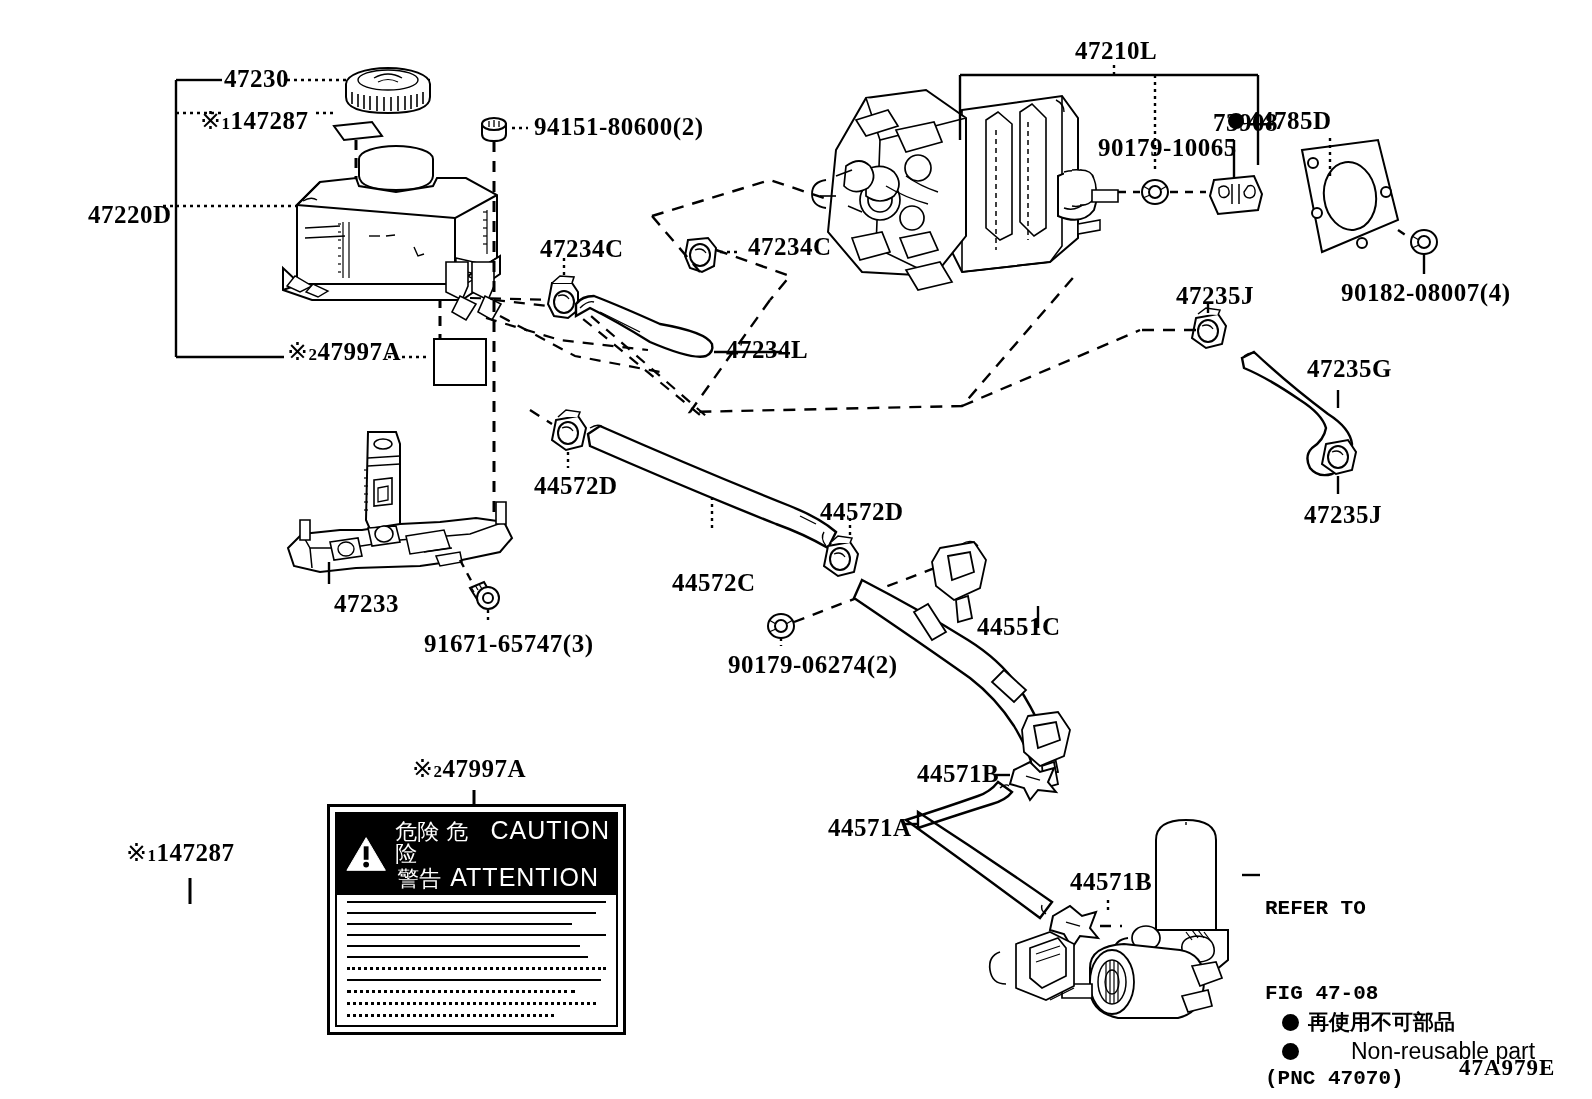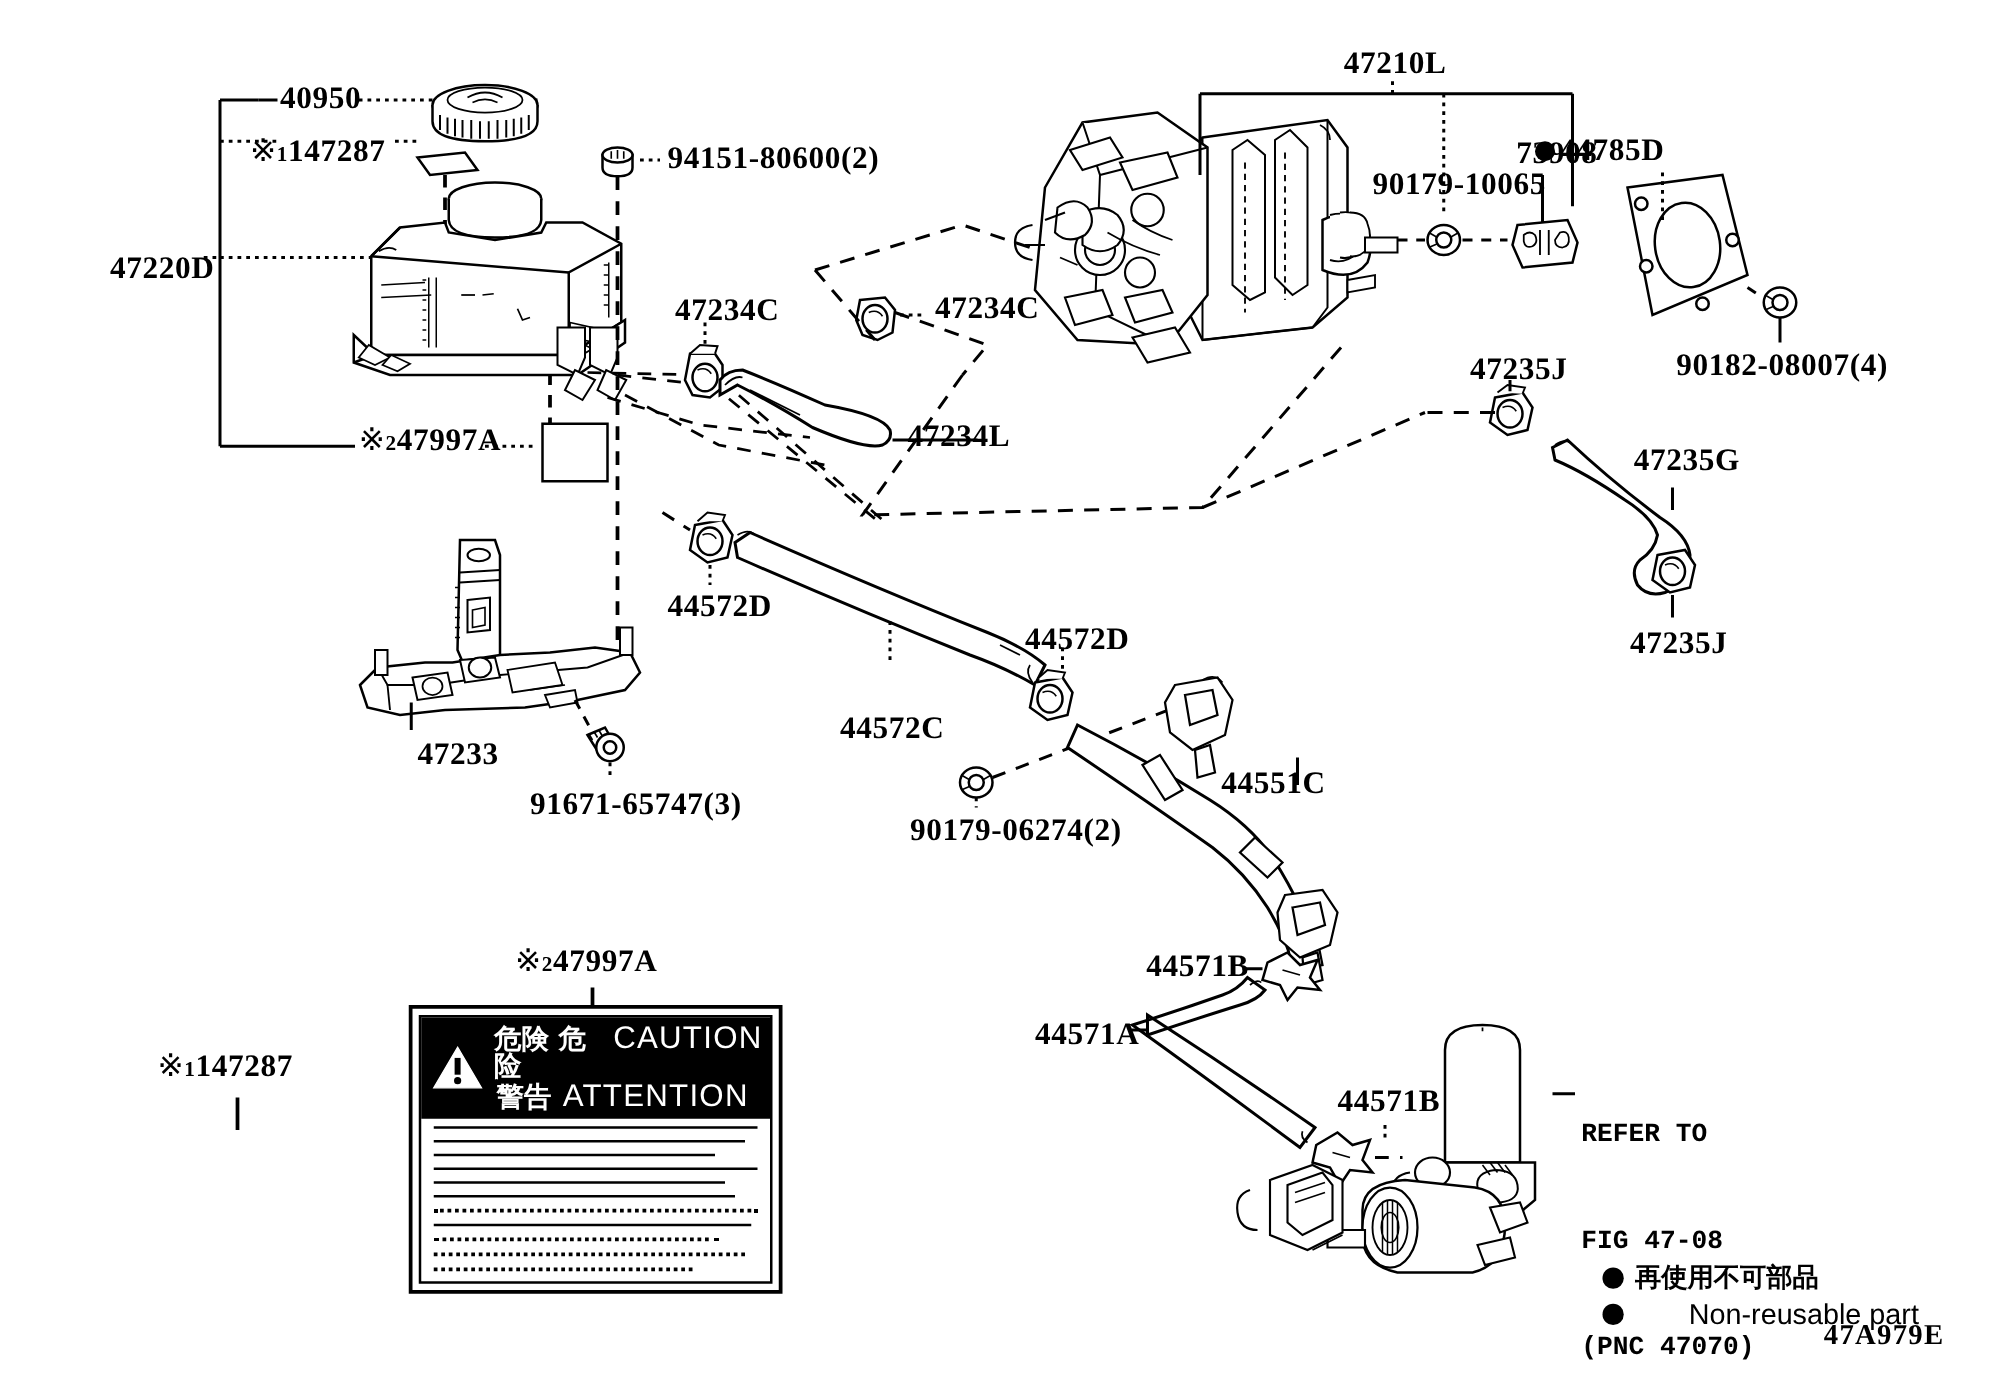--- a/index.html
+++ b/index.html
@@ -20,21 +20,21 @@
   .fluid-line{font-family:"DejaVu Sans",sans-serif;font-weight:700;font-size:19px;
               line-height:21px;white-space:pre;letter-spacing:-.5px;}
   .fluid-line.lat{font-family:"Liberation Sans",sans-serif;font-weight:400;font-size:21px;
                   letter-spacing:0px;line-height:22px;}
   .caution-plate{border:3px solid #000;padding:5px;}
   .caution-plate .inner2{border:2px solid #000;background:#fff;}
   .caution-head{background:#000;color:#fff;display:flex;align-items:center;
                 padding:4px 6px 5px 8px;gap:8px;}
   .caution-head .txts{display:flex;flex-direction:column;line-height:1;}
   .caution-row{display:flex;gap:9px;align-items:baseline;}
-  .cjk{font-family:"DejaVu Sans",sans-serif;font-weight:700;font-size:22px;letter-spacing:0;}
+  .cjk{font-family:"DejaVu Sans",sans-serif;font-weight:400;font-size:22px;letter-spacing:0;}
   .latin{font-family:"Liberation Sans",sans-serif;font-weight:400;font-size:25px;letter-spacing:1px;}
   .ruleblock{padding:6px 10px 8px 10px;}
   .rule{height:2px;background:#000;margin-bottom:9px;}
   .rule.dotted{height:0;border-top:3px dotted #000;background:none;}
   .legend{position:absolute;}
   .legend .lrow{display:flex;align-items:center;gap:9px;margin-bottom:2px;}
   .dot{width:17px;height:17px;border-radius:50%;background:#000;flex:0 0 auto;}
   .legend .jp{font-family:Liberation Sans, sans-serif;font-weight:700;font-size:21px;}
   .legend .en{font-family:"Liberation Sans",sans-serif;font-weight:400;font-size:23px;margin-left:43px;}
   .xmark{font-family:"DejaVu Sans",sans-serif;font-weight:400;}
@@ -501,21 +501,21 @@
         <path d="M1182 996 L1208 990 L1212 1006 L1188 1012 Z"></path>
       </g>
     </g>
     <path d="M1242 875 L1260 875" stroke="#000" stroke-width="2.4" fill="none"></path>
 
     <path d="M474 790 L474 804" stroke="#000" stroke-width="3" fill="none"></path>
 
     <path d="M190 878 L190 904" stroke="#000" stroke-width="3" fill="none"></path>
   </svg>
 
-  <div class="lbl" style="left:224px;top:66px;">40950</div>
+  <div class="lbl" style="left:224px;top:66px;">47230</div>
 
   <div class="lbl" style="left:200px;top:108px;"><span class="xmark">※</span><span class="sub">1</span><span>147287</span></div>
 
   <div class="lbl" style="left:88px;top:202px;">47220D</div>
 
   <div class="lbl" style="left:287px;top:339px;"><span class="xmark">※</span><span class="sub">2</span><span>47997A</span></div>
 
   <div class="lbl" style="left:534px;top:114px;">94151-80600(2)</div>
   <div class="lbl" style="left:540px;top:236px;">47234C</div>
   <div class="lbl" style="left:748px;top:234px;">47234C</div>

